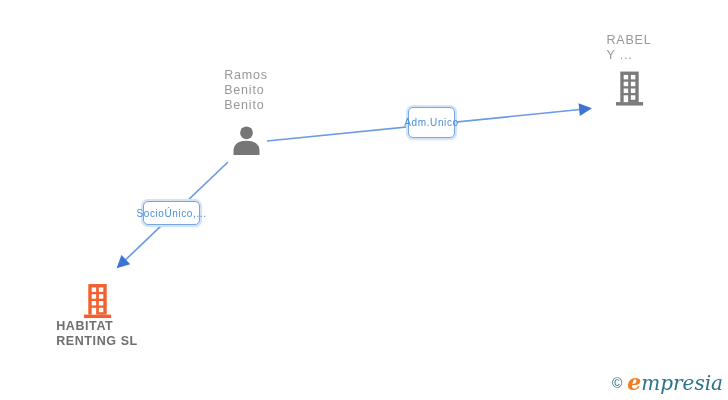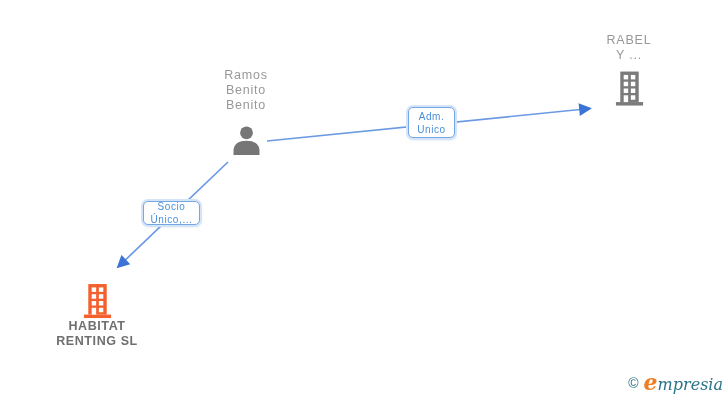--- a/index.html
+++ b/index.html
@@ -14,21 +14,21 @@
     overflow:hidden;
   }
   
   .edges-svg{position:absolute;left:0;top:0;width:728px;height:400px;}
   .edge-line{stroke:var(--edge-line,#6b9ae4);stroke-width:1.7;fill:none;}
   #arrowhead path{fill:var(--edge-arrow,#3c74d6);}
   
   .node{
     position:absolute;
     display:flex;flex-direction:column;align-items:center;
-    width:120px;text-align:center;
+    width:120px;text-align:left;
     cursor:pointer;
   }
   .node-label{
     font-size:12.5px;line-height:15px;letter-spacing:0.8px;
     color:var(--node-label,#989898);
   }
   .node-label span{display:block;}
   .node-person{left:186px;top:68px;}
   .node-person .node-icon{margin-top:13px;color:var(--person-icon,#767676);}
   .node-rabel{left:569px;top:33px;}
@@ -36,21 +36,21 @@
   .node-habitat{left:37px;top:283px;}
   .node-habitat .node-icon{color:var(--building-orange,#f4602d);}
   .node-habitat .node-label{
     font-weight:bold;letter-spacing:0.6px;
     color:var(--node-label-strong,#6f6f6f);
   }
   .node-icon{display:block;}
   
   .edge-label{
     position:absolute;box-sizing:border-box;
-    display:flex;flex-direction:column;align-items:center;justify-content:center;
+    display:flex;align-items:center;justify-content:center;
     background:#ffffff;
     border:1px solid var(--box-border,#77a6e5);
     border-radius:5px;
     box-shadow:0 0 0 2px var(--box-glow,#d4e4f7), 1px 2px 3px rgba(70,120,200,0.18);
     font-size:10px;line-height:13px;letter-spacing:0.6px;
     color:var(--box-text,#4a8fd8);
     cursor:pointer;
   }
   .edge-label span{display:block;white-space:nowrap;}
   .edge-label-adm{left:408px;top:107px;width:47px;height:31px;}
@@ -65,21 +65,21 @@
   .logo .copy{
     font-family:"Liberation Sans", sans-serif;
     font-size:14px;color:var(--logo-teal,#2a7389);
     margin-right:5px;position:relative;top:-2px;
   }
   .logo .brand{font-style:italic;}
   .logo .brand .e{
     font-size:22px;color:var(--logo-orange,#ef7d23);font-weight:bold;
   }
   .logo .brand .rest{
-    font-size:16px;color:var(--logo-teal,#2a7389);
+    font-size:20px;color:var(--logo-teal,#2a7389);
   }
 </style>
 </head>
 <body>
 
 <div class="canvas">
 
   <svg class="edges-svg">
     <defs>
       <marker id="arrowhead" viewBox="0 0 10 10" refX="8.5" refY="5" markerWidth="8.5" markerHeight="7.5" orient="auto-start-reverse">

